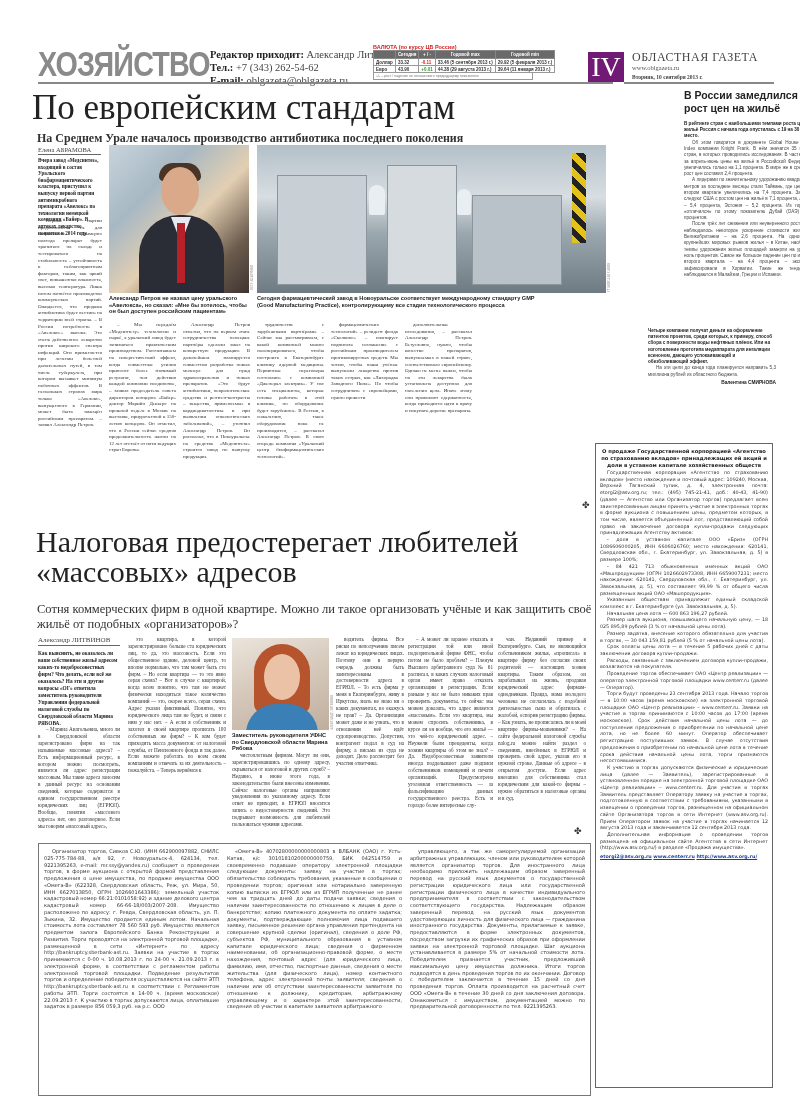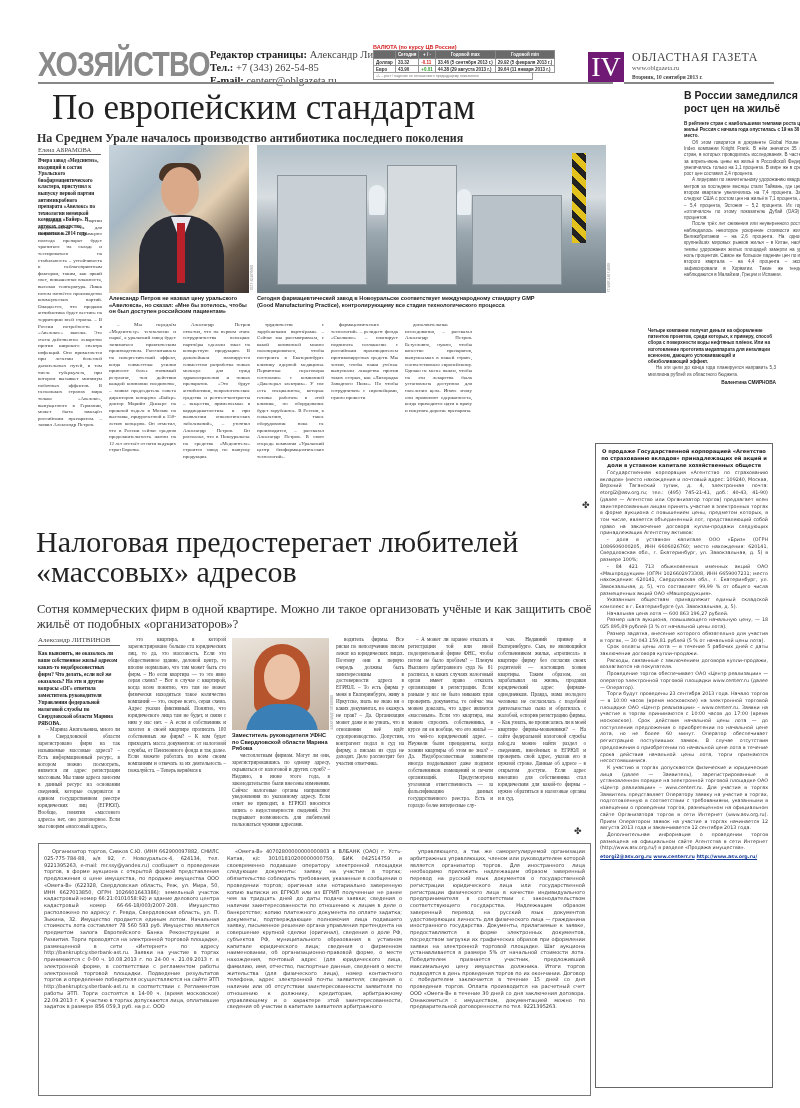--- a/index.html
+++ b/index.html
@@ -24,21 +24,21 @@
 
   .page-num { left: 588px; top: 52px; width: 36px; height: 30px; background: #701a75; color: #fff; font-size: 28px; text-align: center; line-height: 30px; font-family: "Liberation Serif", serif; }
   .paper-name { left: 632px; top: 50px; font-size: 12px; color: #444; letter-spacing: 0.5px; }
   .paper-url { left: 632px; top: 64px; font-size: 6.5px; color: #555; }
   .paper-date { left: 632px; top: 74px; font-size: 5.5px; color: #444; font-weight: bold; }
 
   .rule-top { left: 38px; top: 82px; width: 575px; height: 1.5px; background: #888; }
   .rule-top-right { left: 624px; top: 82px; width: 150px; height: 1.5px; background: #888; }
 
   
-  .headline1 { left: 52px; top: 88px; font-size: 35px; color: #222; letter-spacing: 0px; line-height: 40px; }
+  .headline1 { left: 32px; top: 88px; font-size: 35px; color: #222; letter-spacing: 0px; line-height: 40px; }
   .subhead1 { left: 37px; top: 131px; font-size: 12px; font-weight: bold; color: #333; }
   .byline { font-size: 6.5px; color: #444; border-bottom: 1.5px solid #666; padding-bottom: 1px; text-transform: none; }
   .byline1 { left: 38px; top: 146px; width: 63px; }
   .lead { font-size: 5.2px; line-height: 6.6px; font-weight: bold; color: #222; }
   .lead1 { left: 38px; top: 157px; width: 64px; }
   .body-col { font-size: 5px; line-height: 6.6px; color: #333; text-align: justify; overflow: hidden; }
   .body-col p { text-indent: 8px; }
 
   .photo1 { left: 109px; top: 145px; width: 140px; height: 148px; background: linear-gradient(135deg, #c8d4dc 0%, #a7b8c4 30%, #e3cfb2 55%, #6a5b4c 80%, #3e3430 100%); overflow: hidden; }
   .photo1 .suit { position: absolute; left: 30px; top: 70px; width: 85px; height: 80px; background: #2b2d36; border-radius: 40px 40px 0 0; }
@@ -88,23 +88,23 @@
   .notice { left: 38px; top: 843px; width: 553px; height: 253px; border: 1px solid #777; padding: 4px 5px; font-family: "DejaVu Sans", sans-serif; display: flex; gap: 8px; }
   .notice-col { flex: 1; font-size: 5px; line-height: 6.75px; color: #333; text-align: justify; overflow: hidden; }
   .notice-col p { text-indent: 8px; }
 </style>
 </head>
 <body>
 
 <div class="abs section-name">ХОЗЯЙСТВО</div>
 
 <div class="abs editor-block">
-  <div><b>Редактор страницы:</b> <span>Александр Литвинов</span></div>
-  <div><b>Тел.:</b> <span>+7 (343) 262-54-85</span></div>
-  <div><b>E-mail:</b> <span>centerr@oblgazeta.ru</span></div>
+  <div><b>Редактор приходит:</b> <span>Александр Литвинов</span></div>
+  <div><b>Тел.:</b> <span>+7 (343) 262-54-62</span></div>
+  <div><b>E-mail:</b> <span>oblgazeta@oblgazeta.ru</span></div>
 </div>
 
 <div class="abs currency">
   <div class="currency-title">ВАЛЮТА (по курсу ЦБ России)</div>
   <table>
     <tbody>
         <tr>
       <th></th>
       <th>Сегодня</th>
       <th>+ / -</th>

